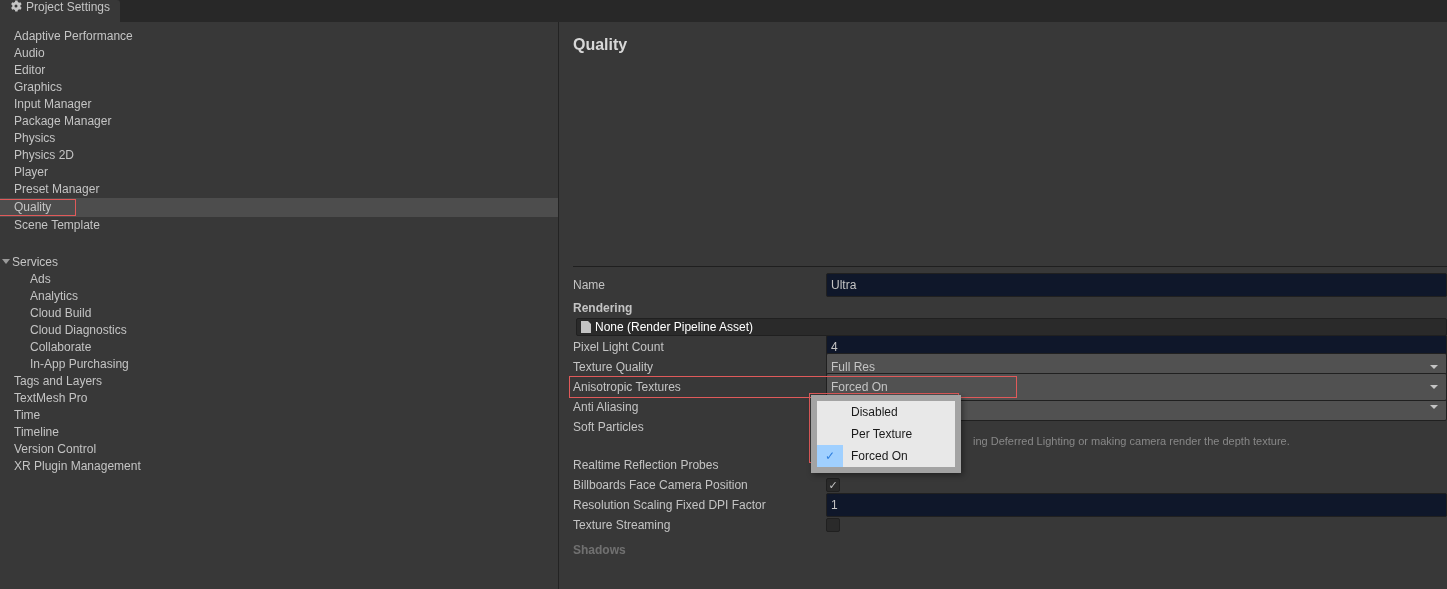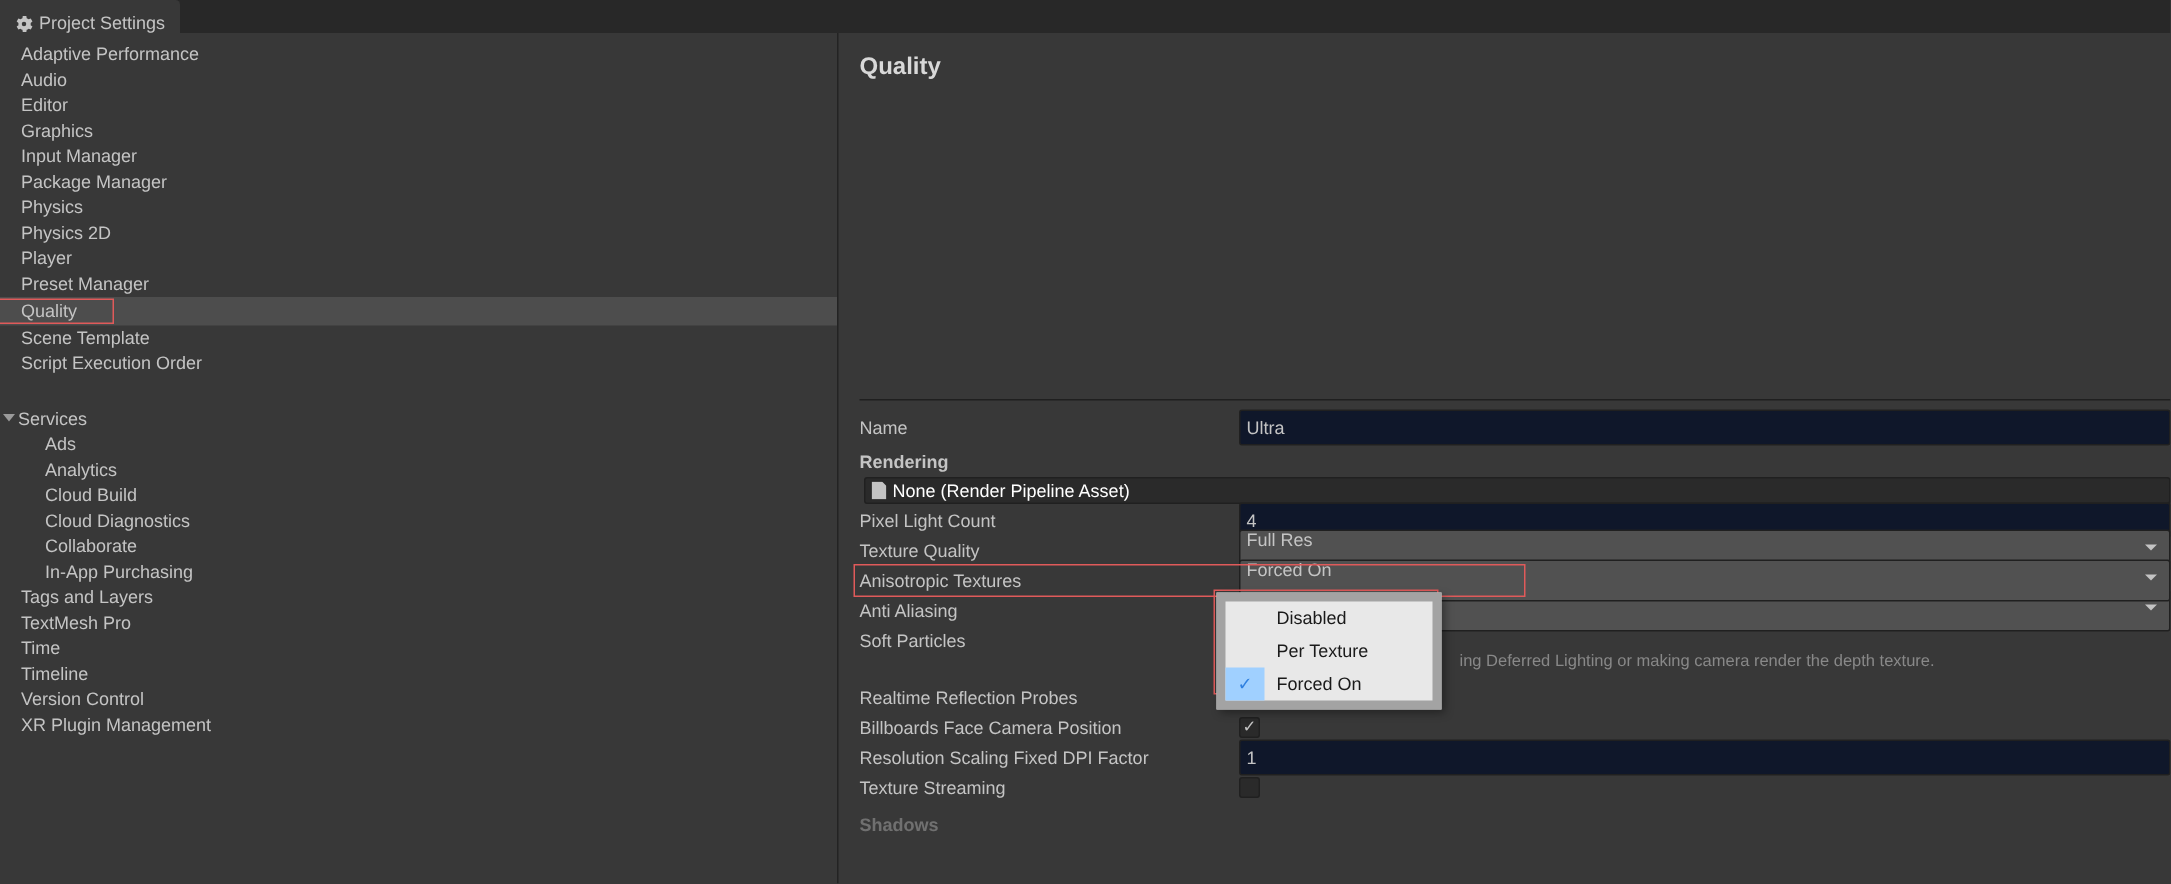--- a/index.html
+++ b/index.html
@@ -1,19 +1,19 @@
 <!DOCTYPE html>
 <html><head>
 <meta charset="utf-8">
 <style>
 * { margin: 0; padding: 0; box-sizing: border-box; font-family: Arial, sans-serif; }
 body { background: #383838; color: #c4c4c4; font-size: 12px; width: 1447px; height: 589px; overflow: hidden; display: flex; flex-direction: column; }
 
 .tab-bar { height: 22px; background: #282828; display: flex; align-items: stretch; }
-.tab { background: #383838; padding: 0 10px; display: flex; align-items: flex-end; gap: 4px; border-top-right-radius: 3px; }
+.tab { background: #383838; padding: 0 10px; display: flex; align-items: flex-start; gap: 4px; border-top-right-radius: 3px; }
 .tab svg { width: 12px; height: 12px; fill: #c4c4c4; }
 
 .main { flex: 1; display: flex; }
 
 .sidebar { width: 559px; background: #383838; padding-top: 6px; overflow-y: auto; border-right: 1px solid #232323; }
 .side-item { padding: 1px 0 1px 14px; cursor: pointer; line-height: 15px; }
 .side-item.selected { background: #4d4d4d; }
 .side-item.child { padding-left: 30px; }
 .side-expand { display: inline-flex; align-items: center; }
 .caret { display: inline-block; width: 0; height: 0; border-left: 4px solid transparent; border-right: 4px solid transparent; border-top: 5px solid #9a9a9a; margin-right: 2px; position: relative; top: -1px; }
@@ -26,21 +26,21 @@
 .divider { border-top: 1px solid #1f1f1f; margin: 212px 0 8px 0; }
 
 .prop-row { display: flex; align-items: center; height: 20px; margin-bottom: 0; }
 .prop-label { width: 253px; padding-left: 0; color: #c4c4c4; }
 .prop-value { flex: 1; }
 
 .text-field { background: #0f172a; border: 1px solid #202020; border-radius: 2px; padding: 11px 4px; color: #c4c4c4; height: 18px; display: flex; align-items: center; }
 
 .section-header { font-weight: bold; color: #c4c4c4; margin: 6px 0 2px 0; }
 
-.dropdown-field { background: #515151; border: 1px solid #202020; border-radius: 2px; padding: 13px 4px; color: #c4c4c4; height: 18px; display: flex; align-items: flex-end; justify-content: space-between; }
+.dropdown-field { background: #515151; border: 1px solid #202020; border-radius: 2px; padding: 13px 4px; color: #c4c4c4; height: 18px; display: flex; align-items: center; justify-content: space-between; }
 .dropdown-field::after { content: ""; width: 0; height: 0; border-left: 4px solid transparent; border-right: 4px solid transparent; border-top: 4px solid #c4c4c4; margin-right: 4px; }
 
 .row-highlight { position: relative; }
 .row-highlight::before { content: ""; position: absolute; left: -4px; right: 430px; top: -1px; bottom: -1px; border: 1px solid #e05a5a; pointer-events: none; }
 
 .checkbox { width: 14px; height: 14px; background: #2a2a2a; border: 1px solid #202020; border-radius: 2px; display: flex; align-items: center; justify-content: center; }
 .checkbox.checked::after { content: "✓"; color: #c4c4c4; font-size: 11px; line-height: 1; }
 
 .object-field { background: #2a2a2a; border: 1px solid #202020; border-radius: 2px; padding: 1px 4px; color: #ffffff; height: 18px; display: flex; align-items: center; gap: 4px; }
 .object-field .page-icon { width: 10px; height: 12px; background: #c4c4c4; clip-path: polygon(0 0, 70% 0, 100% 25%, 100% 100%, 0 100%); }
@@ -75,21 +75,20 @@
     <div class="side-item">Input Manager</div>
     <div class="side-item">Package Manager</div>
     <div class="side-item">Physics</div>
     <div class="side-item">Physics 2D</div>
     <div class="side-item">Player</div>
     <div class="side-item">Preset Manager</div>
     <div class="side-item selected" style="padding-left:0;">
       <span class="highlight-box" style="padding-left:14px;">Quality</span>
     </div>
     <div class="side-item">Scene Template</div>
-    <div class="side-item">Script Execution Order</div>
     <div class="side-item side-expand" style="padding-left:2px;margin-top:20px;">
       <span class="caret"></span>
       <span>Services</span>
     </div>
     <div class="side-item child">Ads</div>
     <div class="side-item child">Analytics</div>
     <div class="side-item child">Cloud Build</div>
     <div class="side-item child">Cloud Diagnostics</div>
     <div class="side-item child">Collaborate</div>
     <div class="side-item child">In-App Purchasing</div>

